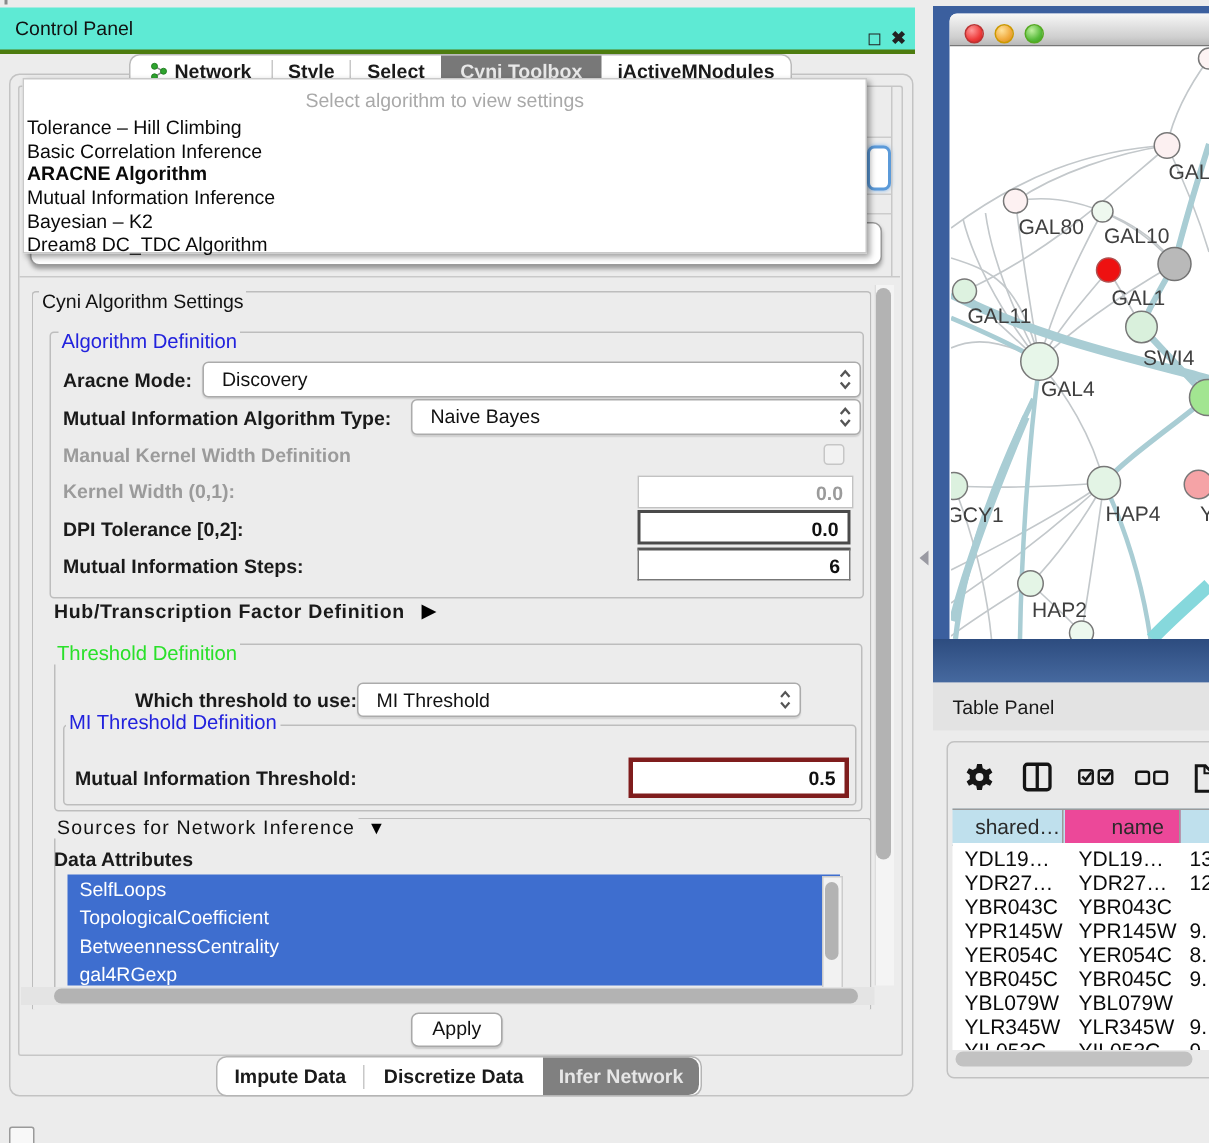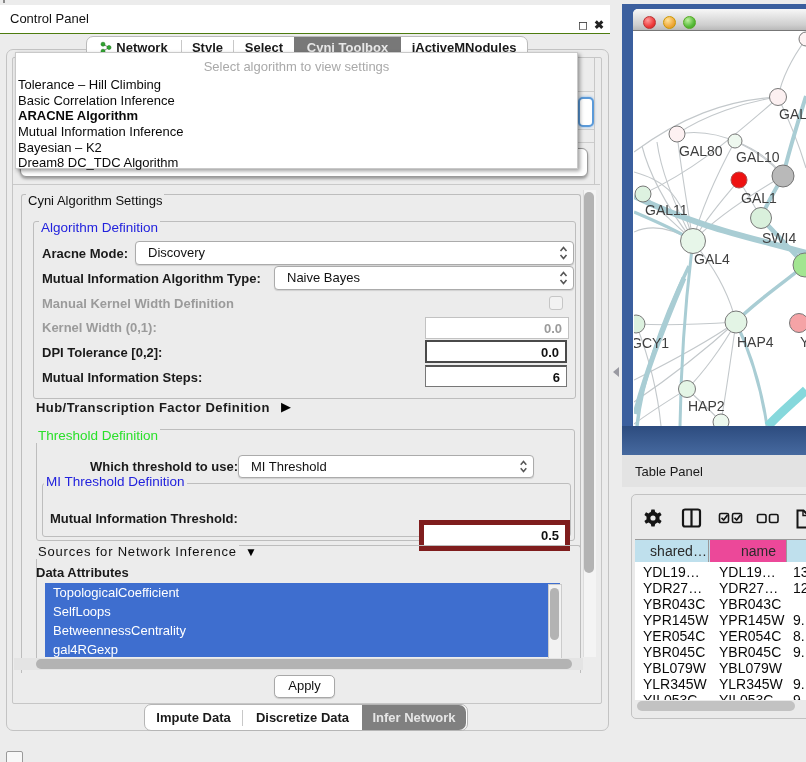--- a/index.html
+++ b/index.html
@@ -1,18 +1,18 @@
 <!DOCTYPE html>
 <html><head><meta charset="utf-8"><style>
 html,body{margin:0;padding:0;width:806px;height:762px;overflow:hidden;background:#ececec;
 font-family:"Liberation Sans",sans-serif;-webkit-font-smoothing:antialiased;}
 .abs{position:absolute;}
 #stage{position:relative;width:806px;height:762px;}
 
-#tbar{left:0;top:5px;width:610px;height:28px;background:#ffffff;border-bottom:1px solid #4d7c0f;}
+#tbar{left:0;top:5px;width:610px;height:28px;background:#5eead4;border-bottom:3px solid #4d7c0f;}
 #tbar .t{position:absolute;left:10px;top:6px;font-size:13px;color:#111;}
 .wbtn{position:absolute;top:13px;color:#222;}
 
 #outer{left:6px;top:49px;width:601px;height:680px;border:1px solid #c3c3c3;border-radius:7px;background:#ececec;}
 #inner{left:12px;top:57px;width:588px;height:645px;border:1px solid #c6c6c6;border-radius:2px;background:#ececec;}
 
 #toptabs{left:86px;top:36px;width:440px;height:21px;background:#fff;border:1px solid #bbb;border-radius:7px;display:flex;align-items:center;font-size:13px;font-weight:bold;color:#1a1a1a;}
 #toptabs .tab{height:21px;display:flex;align-items:center;justify-content:center;}
 #toptabs .sep{width:1px;height:15px;background:#c8c8c8;}
 #toptabs .sel{background:#787878;color:#e8e8e8;}
@@ -143,31 +143,31 @@
 <div class="combo" style="left:238px;top:455px;width:294px;height:21px">
       <span class="ct">MI Threshold</span>
   <svg width="9" height="13" viewBox="0 0 9 14">
         <path d="M1.5 5L4.5 1.5L7.5 5" fill="none" stroke="#555" stroke-width="1.6"></path>
         <path d="M1.5 9L4.5 12.5L7.5 9" fill="none" stroke="#555" stroke-width="1.6"></path>
       </svg>
 </div>
 <div class="grp" style="left:42px;top:483px;width:527px;height:52px"></div>
 <div class="grplbl" style="left:44px;top:474px;color:#2222dd;font-size:13.5px">MI Threshold Definition</div>
 <div class="lbl" style="left:50px;top:511px">Mutual Information Threshold:</div>
-<div class="inp" style="left:419px;top:520px;width:141px;height:21px;border:5px solid #7f1d1d">
+<div class="inp" style="left:419px;top:505px;width:141px;height:21px;border:3px solid #7f1d1d">
       <span>0.5</span>
     </div>
 
 <div class="grp" style="left:36px;top:545px;width:543px;height:112px;border-bottom:none;border-radius:3px 3px 0 0"></div>
 <div class="grplbl" style="left:36px;top:544px;color:#111;font-weight:normal;letter-spacing:.8px">Sources for Network Inference</div>
 <div class="abs" style="left:245px;top:545px;font-size:12px;color:#000">▼</div>
 <div class="lbl" style="left:36px;top:565px">Data Attributes</div>
 <div class="abs" id="dalist">
+  <div class="row">SelfLoops</div>
   <div class="row">TopologicalCoefficient</div>
-  <div class="row">SelfLoops</div>
   <div class="row">BetweennessCentrality</div>
   <div class="row">gal4RGexp</div>
 </div>
 <div class="abs" style="left:548px;top:584px;width:12px;height:73px;background:#f2f2f2;border:1px solid #ccc"></div>
 <div class="sbthumb" style="left:550px;top:588px;width:9px;height:52px"></div>
 
 <div class="sbtrack" style="left:583px;top:190px;width:12px;height:467px;background:#f4f4f4;border-left:1px solid #ddd"></div>
 <div class="sbthumb" style="left:584px;top:192px;width:10px;height:381px"></div>
 <div class="sbtrack" style="left:14px;top:658px;width:569px;height:12px;background:#e4e4e4"></div>
 <div class="sbthumb" style="left:36px;top:659px;width:536px;height:10px"></div>

